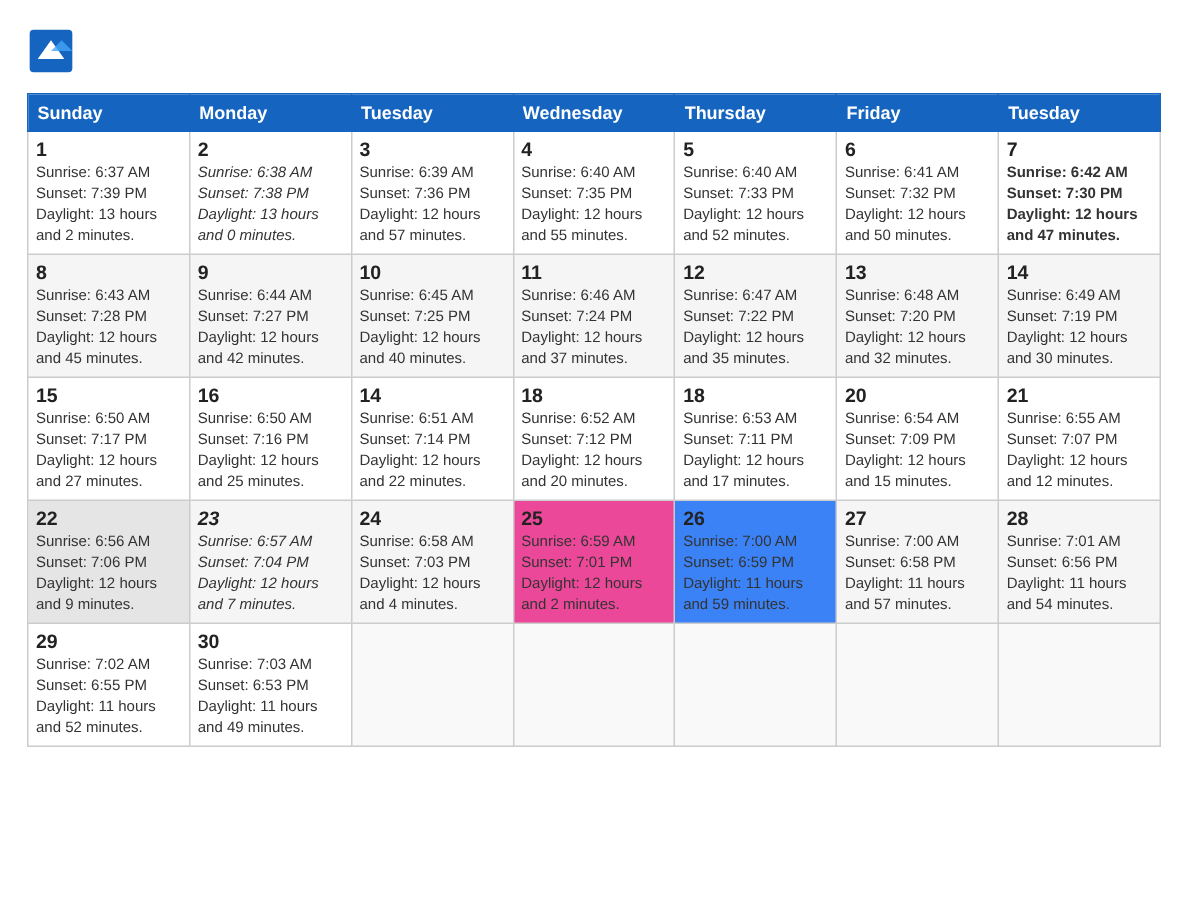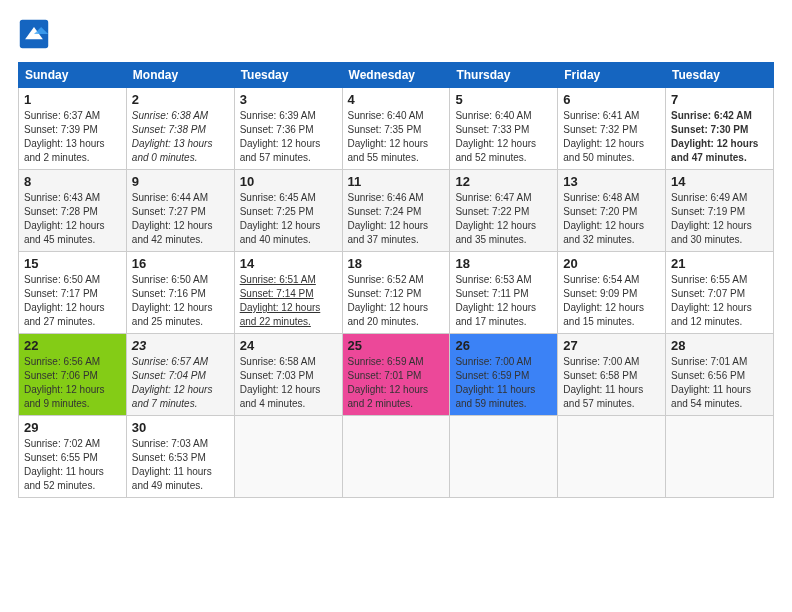--- a/index.html
+++ b/index.html
@@ -231,51 +231,51 @@
 Daylight: 12 hours and 27 minutes.</div>
           </td>
           <td>
             <span class="day-num">16</span>
             <div class="day-info" style="white-space: pre-line;">Sunrise: 6:50 AM
 Sunset: 7:16 PM
 Daylight: 12 hours and 25 minutes.</div>
           </td>
           <td>
             <span class="day-num">14</span>
-            <div class="day-info" style="white-space: pre-line; text-decoration: underline;">Sunrise: 6:51 AM
+            <div class="day-info" style="white-space: pre-line;">Sunrise: 6:51 AM
 Sunset: 7:14 PM
 Daylight: 12 hours and 22 minutes.</div>
           </td>
           <td>
             <span class="day-num">18</span>
             <div class="day-info" style="white-space: pre-line;">Sunrise: 6:52 AM
 Sunset: 7:12 PM
 Daylight: 12 hours and 20 minutes.</div>
           </td>
           <td>
             <span class="day-num">18</span>
             <div class="day-info" style="white-space: pre-line;">Sunrise: 6:53 AM
 Sunset: 7:11 PM
 Daylight: 12 hours and 17 minutes.</div>
           </td>
           <td>
             <span class="day-num">20</span>
             <div class="day-info" style="white-space: pre-line;">Sunrise: 6:54 AM
-Sunset: 9:09 PM
+Sunset: 7:09 PM
 Daylight: 12 hours and 15 minutes.</div>
           </td>
           <td>
             <span class="day-num">21</span>
             <div class="day-info" style="white-space: pre-line;">Sunrise: 6:55 AM
 Sunset: 7:07 PM
 Daylight: 12 hours and 12 minutes.</div>
           </td>
         </tr>
         <tr>
-          <td style="background: #84cc16;">
+          <td style="background: #e5e5e5;">
             <span class="day-num">22</span>
             <div class="day-info" style="white-space: pre-line;">Sunrise: 6:56 AM
 Sunset: 7:06 PM
 Daylight: 12 hours and 9 minutes.</div>
           </td>
           <td style="background: rgb(245, 245, 245); font-style: italic;">
             <span class="day-num">23</span>
             <div class="day-info" style="white-space: pre-line;">Sunrise: 6:57 AM
 Sunset: 7:04 PM
 Daylight: 12 hours and 7 minutes.</div>

